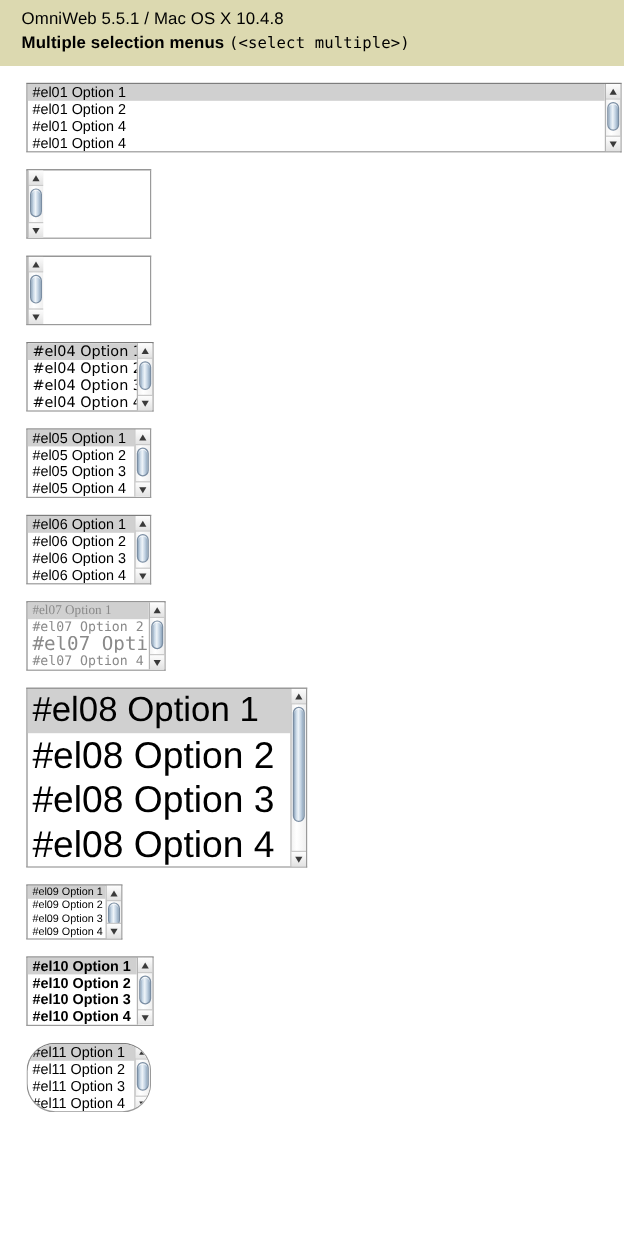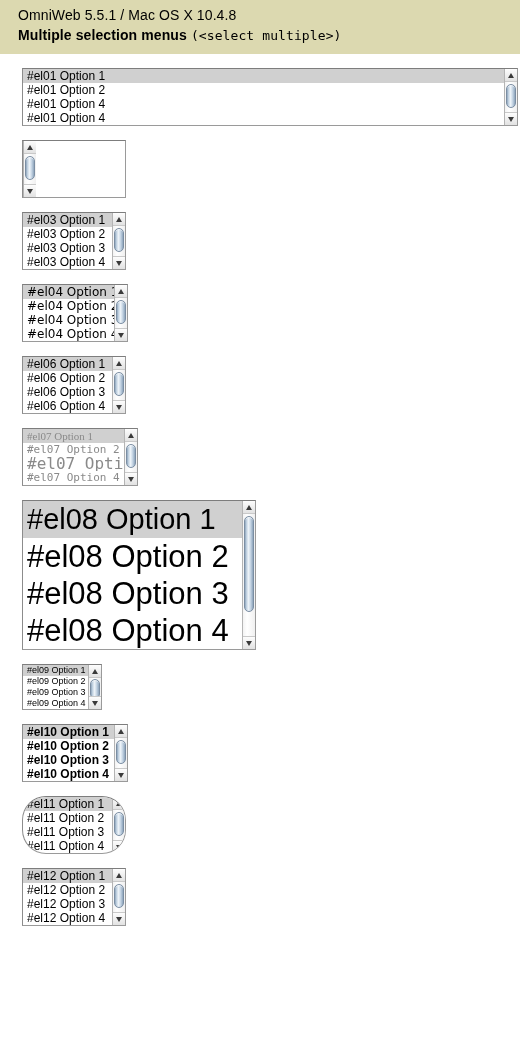--- a/index.html
+++ b/index.html
@@ -146,26 +146,20 @@
           <div class="sb-arrow up">
             <i></i>
           </div>
           <div class="sb-thumb" style="top: 15px; height: 24px;"></div>
           <div class="sb-arrow down">
             <i></i>
           </div>
         </div>
       </div></div>
     <div class="select-wrap"><div class="listbox" style="width: 104px; height: 58px;">
-        <div class="options">
-          <div class="opt f-normal selected" style="font-size: 12px; line-height: 14px; height: 14px;">#el03 Option 1</div>
-          <div class="opt f-normal" style="font-size: 12px; line-height: 14px; height: 14px;">#el03 Option 2</div>
-          <div class="opt f-normal" style="font-size: 12px; line-height: 14px; height: 14px;">#el03 Option 3</div>
-          <div class="opt f-normal" style="font-size: 12px; line-height: 14px; height: 14px;">#el03 Option 4</div>
-        </div>
         <div class="scrollbar">
           <div class="sb-arrow up">
             <i></i>
           </div>
           <div class="sb-thumb" style="top: 15px; height: 24px;"></div>
           <div class="sb-arrow down">
             <i></i>
           </div>
         </div>
       </div></div>
@@ -181,20 +175,37 @@
             <i></i>
           </div>
           <div class="sb-thumb" style="top: 15px; height: 24px;"></div>
           <div class="sb-arrow down">
             <i></i>
           </div>
         </div>
       </div></div>
     <div class="select-wrap"><div class="listbox" style="width: 104px; height: 58px;">
         <div class="options">
+          <div class="opt f-normal selected" style="font-size: 12px; line-height: 14px; height: 14px;">#el05 Option 1</div>
+          <div class="opt f-normal" style="font-size: 12px; line-height: 14px; height: 14px;">#el05 Option 2</div>
+          <div class="opt f-normal" style="font-size: 12px; line-height: 14px; height: 14px;">#el05 Option 3</div>
+          <div class="opt f-normal" style="font-size: 12px; line-height: 14px; height: 14px;">#el05 Option 4</div>
+        </div>
+        <div class="scrollbar">
+          <div class="sb-arrow up">
+            <i></i>
+          </div>
+          <div class="sb-thumb" style="top: 15px; height: 24px;"></div>
+          <div class="sb-arrow down">
+            <i></i>
+          </div>
+        </div>
+      </div></div>
+    <div class="select-wrap"><div class="listbox" style="width: 104px; height: 58px;">
+        <div class="options">
           <div class="opt f-normal selected" style="font-size: 12px; line-height: 14px; height: 14px;">#el06 Option 1</div>
           <div class="opt f-normal" style="font-size: 12px; line-height: 14px; height: 14px;">#el06 Option 2</div>
           <div class="opt f-normal" style="font-size: 12px; line-height: 14px; height: 14px;">#el06 Option 3</div>
           <div class="opt f-normal" style="font-size: 12px; line-height: 14px; height: 14px;">#el06 Option 4</div>
         </div>
         <div class="scrollbar">
           <div class="sb-arrow up">
             <i></i>
           </div>
           <div class="sb-thumb" style="top: 15px; height: 24px;"></div>
@@ -281,30 +292,13 @@
         <div class="scrollbar">
           <div class="sb-arrow up">
             <i></i>
           </div>
           <div class="sb-thumb" style="top: 15px; height: 24px;"></div>
           <div class="sb-arrow down">
             <i></i>
           </div>
         </div>
       </div></div>
-    <div class="select-wrap"><div class="listbox" style="width: 104px; height: 58px;">
-        <div class="options">
-          <div class="opt f-normal selected" style="font-size: 12px; line-height: 14px; height: 14px;">#el12 Option 1</div>
-          <div class="opt f-normal" style="font-size: 12px; line-height: 14px; height: 14px;">#el12 Option 2</div>
-          <div class="opt f-normal" style="font-size: 12px; line-height: 14px; height: 14px;">#el12 Option 3</div>
-          <div class="opt f-normal" style="font-size: 12px; line-height: 14px; height: 14px;">#el12 Option 4</div>
-        </div>
-        <div class="scrollbar">
-          <div class="sb-arrow up">
-            <i></i>
-          </div>
-          <div class="sb-thumb" style="top: 15px; height: 24px;"></div>
-          <div class="sb-arrow down">
-            <i></i>
-          </div>
-        </div>
-      </div></div>
   </div>
 
 </body></html>

